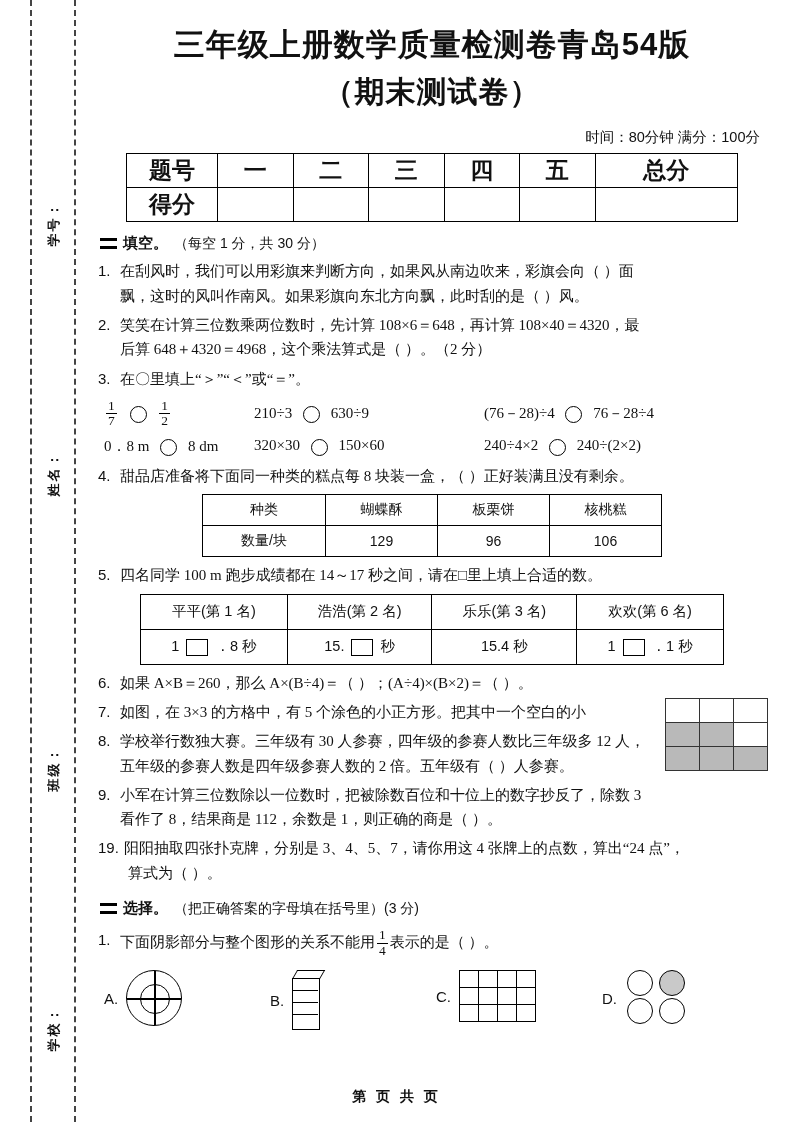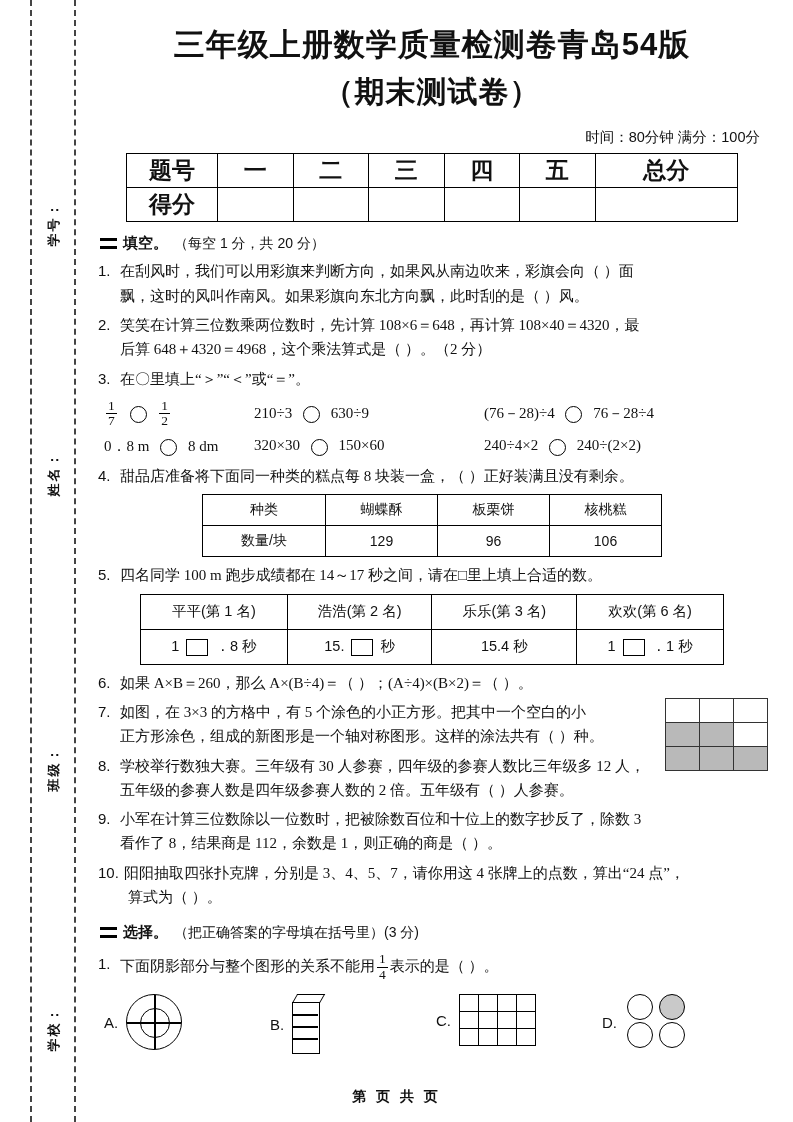--- a/index.html
+++ b/index.html
@@ -205,21 +205,21 @@
         <td></td>
         <td></td>
         <td></td>
       </tr>
     </tbody>
       </table>
 
     <div class="sec-head">
       <span class="sec-num"></span>
       <span>填空。</span>
-      <span class="sub">（每空 1 分，共 20 分）</span>
+      <span class="sub">（每空 1 分，共 30 分）</span>
     </div>
 
     <div class="q">
       <span class="n">1.</span>
       <span class="body">
         <p>在刮风时，我们可以用彩旗来判断方向，如果风从南边吹来，彩旗会向（      ）面</p>
         <p>飘，这时的风叫作南风。如果彩旗向东北方向飘，此时刮的是（        ）风。</p>
       </span>
     </div>
 
@@ -344,21 +344,20 @@
       <span class="n">6.</span>
       <span class="body">
         <p>如果 A×B＝260，那么 A×(B÷4)＝（         ）；(A÷4)×(B×2)＝（         ）。</p>
       </span>
     </div>
 
     <div class="q q7wrap">
       <span class="n">7.</span>
       <span class="body" style="padding-right:110px;">
         <p>如图，在 3×3 的方格中，有 5 个涂色的小正方形。把其中一个空白的小</p>
-        <p>正方形涂色，组成的新图形是一个轴对称图形。这样的涂法共有（      ）种。</p>
       </span>
       <span class="q7fig">
         <table class="g33">
           <tbody>
               <tr>
                 <td></td>
                 <td></td>
                 <td></td>
               </tr>
           <tr>
@@ -386,21 +385,21 @@
 
     <div class="q">
       <span class="n">9.</span>
       <span class="body">
         <p>小军在计算三位数除以一位数时，把被除数百位和十位上的数字抄反了，除数 3</p>
         <p>看作了 8，结果商是 112，余数是 1，则正确的商是（        ）。</p>
       </span>
     </div>
 
     <div class="q">
-      <span class="n wide">10.</span>
+      <span class="n wide">19.</span>
       <span class="body">
         <p>阳阳抽取四张扑克牌，分别是 3、4、5、7，请你用这 4 张牌上的点数，算出“24 点”，</p>
         <p class="indent">算式为（                    ）。</p>
       </span>
     </div>
 
     <div class="sec-head" style="margin-top:14px;">
       <span class="sec-num"></span>
       <span>选择。</span>
       <span class="sub">（把正确答案的字母填在括号里）(3 分)</span>

